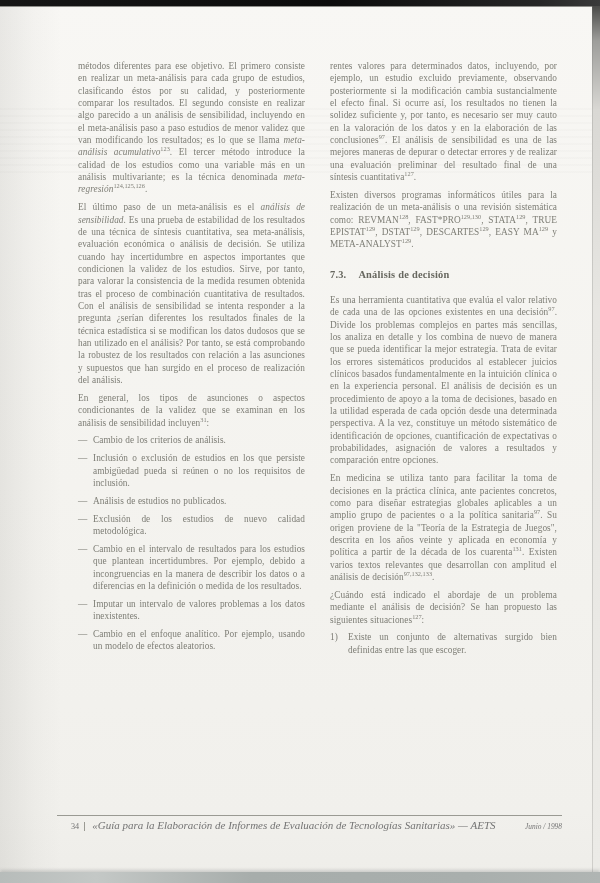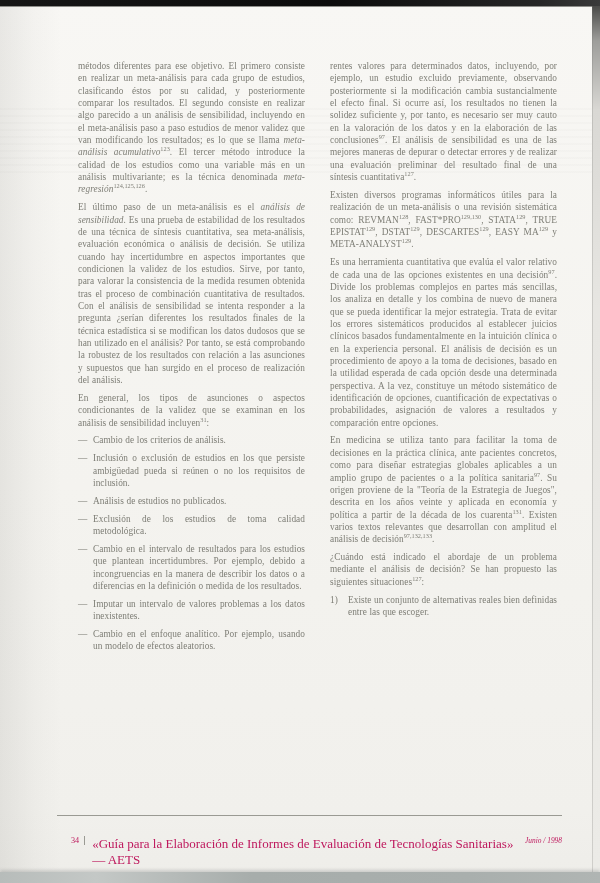--- a/index.html
+++ b/index.html
@@ -61,31 +61,31 @@
   }
   .block.h .hnum{ margin-right:12px; }
   .block.li, .block.num{ display:flex; }
   .block.li .marker{ flex:0 0 15px; }
   .block.num .marker{ flex:0 0 18px; }
   .block.li .itext, .block.num .itext{ flex:1; }
 
   .footer{
     position:absolute; left:57px; right:38px; top:815px;
     border-top:1px solid #9a9a93;
-    padding-top:20px;
-    display:flex; align-items:flex-start;
-    color:#be185d;
+    padding-top:3px;
+    display:flex; align-items:flex-end;
+    color:#737373;
   }
   .footer .page-num{
     font-size:8.2px; font-style:normal;
     padding:0 5px 0 14px; border-right:1px solid #9a9a93;
     margin-right:7px;
   }
   .footer .citation{
-    font-size:13px; flex:1;
+    font-size:11px; font-style:italic; flex:1;
   }
   .footer .date{
     font-size:7.4px; font-style:italic; text-align:right;
   }
 </style>
 </head>
 <body>
 
 <div class="paper"></div>
 <div class="scan-noise"></div>
@@ -104,44 +104,45 @@
     <div class="block li">
       <span class="marker">—</span>
       <span class="itext">Inclusión o exclusión de estudios en los que persiste ambigüedad pueda si reúnen o no los requisitos de inclusión.</span>
     </div>
     <div class="block li">
       <span class="marker">—</span>
       <span class="itext">Análisis de estudios no publicados.</span>
     </div>
     <div class="block li">
       <span class="marker">—</span>
-      <span class="itext">Exclusión de los estudios de toma calidad metodológica.</span>
+      <span class="itext">Exclusión de los estudios de nuevo calidad metodológica.</span>
     </div>
     <div class="block li">
       <span class="marker">—</span>
       <span class="itext">Cambio en el intervalo de resultados para los estudios que plantean incertidumbres. Por ejemplo, debido a incongruencias en la manera de describir los datos o a diferencias en la definición o medida de los resultados.</span>
     </div>
     <div class="block li">
       <span class="marker">—</span>
       <span class="itext">Imputar un intervalo de valores problemas a los datos inexistentes.</span>
     </div>
     <div class="block li">
       <span class="marker">—</span>
       <span class="itext">Cambio en el enfoque analítico. Por ejemplo, usando un modelo de efectos aleatorios.</span>
     </div>
   </div>
 <div class="col col-right">
     <div class="block p">rentes valores para determinados datos, incluyendo, por ejemplo, un estudio excluido previamente, observando posteriormente si la modificación cambia sustancialmente el efecto final. Si ocurre así, los resultados no tienen la solidez suficiente y, por tanto, es necesario ser muy cauto en la valoración de los datos y en la elaboración de las conclusiones<sup>97</sup>. El análisis de sensibilidad es una de las mejores maneras de depurar o detectar errores y de realizar una evaluación preliminar del resultado final de una síntesis cuantitativa<sup>127</sup>.</div>
     <div class="block p">Existen diversos programas informáticos útiles para la realización de un meta-análisis o una revisión sistemática como: REVMAN<sup>128</sup>, FAST*PRO<sup>129,130</sup>, STATA<sup>129</sup>, TRUE EPISTAT<sup>129</sup>, DSTAT<sup>129</sup>, DESCARTES<sup>129</sup>, EASY MA<sup>129</sup> y META-ANALYST<sup>129</sup>.</div>
+    <div class="block h"><span class="hnum">7.3.</span><span>Análisis de decisión</span></div>
     <div class="block p">Es una herramienta cuantitativa que evalúa el valor relativo de cada una de las opciones existentes en una decisión<sup>97</sup>. Divide los problemas complejos en partes más sencillas, los analiza en detalle y los combina de nuevo de manera que se pueda identificar la mejor estrategia. Trata de evitar los errores sistemáticos producidos al establecer juicios clínicos basados fundamentalmente en la intuición clínica o en la experiencia personal. El análisis de decisión es un procedimiento de apoyo a la toma de decisiones, basado en la utilidad esperada de cada opción desde una determinada perspectiva. A la vez, constituye un método sistemático de identificación de opciones, cuantificación de expectativas o probabilidades, asignación de valores a resultados y comparación entre opciones.</div>
     <div class="block p">En medicina se utiliza tanto para facilitar la toma de decisiones en la práctica clínica, ante pacientes concretos, como para diseñar estrategias globales aplicables a un amplio grupo de pacientes o a la política sanitaria<sup>97</sup>. Su origen proviene de la "Teoría de la Estrategia de Juegos", descrita en los años veinte y aplicada en economía y política a partir de la década de los cuarenta<sup>131</sup>. Existen varios textos relevantes que desarrollan con amplitud el análisis de decisión<sup>97,132,133</sup>.</div>
     <div class="block p">¿Cuándo está indicado el abordaje de un problema mediante el análisis de decisión? Se han propuesto las siguientes situaciones<sup>127</sup>:</div>
     <div class="block num">
       <span class="marker">1)</span>
-      <span class="itext">Existe un conjunto de alternativas reales bien definidas entre las que escoger.</span>
+      <span class="itext">Existe un conjunto de alternativas surgido bien definidas entre las que escoger.</span>
     </div>
   </div>
 
 <div class="footer">
   <span class="page-num">34</span>
   <span class="citation">«Guía para la Elaboración de Informes de Evaluación de Tecnologías Sanitarias» — AETS</span>
   <span class="date">Junio / 1998</span>
 </div>
 
 </body></html>

